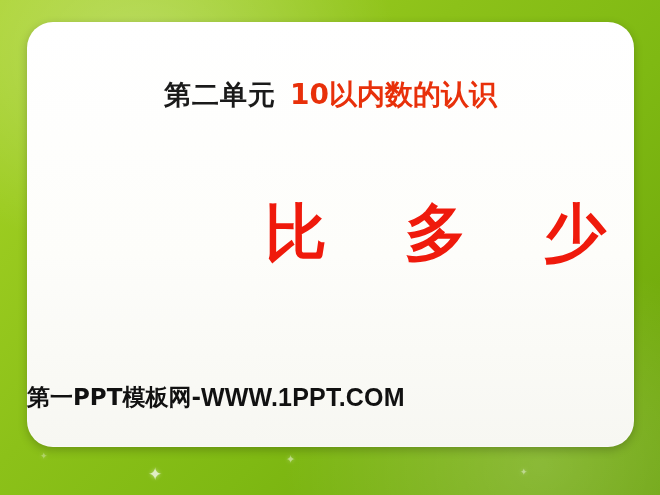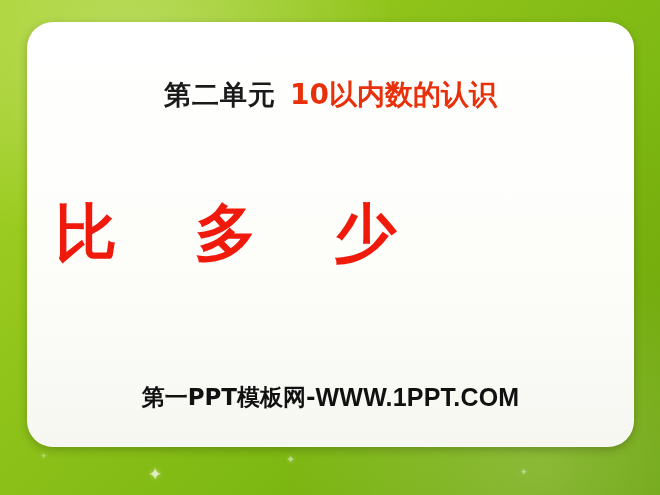--- a/index.html
+++ b/index.html
@@ -102,38 +102,37 @@
     letter-spacing: 0px;
     vertical-align: middle;
   }
 
   
   .main-title {
     position: absolute;
     left: 0;
     right: 0;
     top: 178px;
-    text-align: left;
+    text-align: right;
     font-family: "DejaVu Sans", "Liberation Sans", sans-serif;
     font-size: 62px;
     font-weight: bold;
     color: #ef1a0c;
     letter-spacing: 28px;
     text-indent: 28px;
     line-height: 1.05;
     white-space: nowrap;
   }
 
   
   .footer-line {
     position: absolute;
     left: 0;
     right: 0;
     top: 360px;
-    text-align: center;
     white-space: nowrap;
   }
   .footer-cn {
     font-family: "DejaVu Sans", "Liberation Sans", sans-serif;
     font-size: 23px;
     font-weight: bold;
     color: #111111;
     vertical-align: middle;
   }
   .footer-en {

